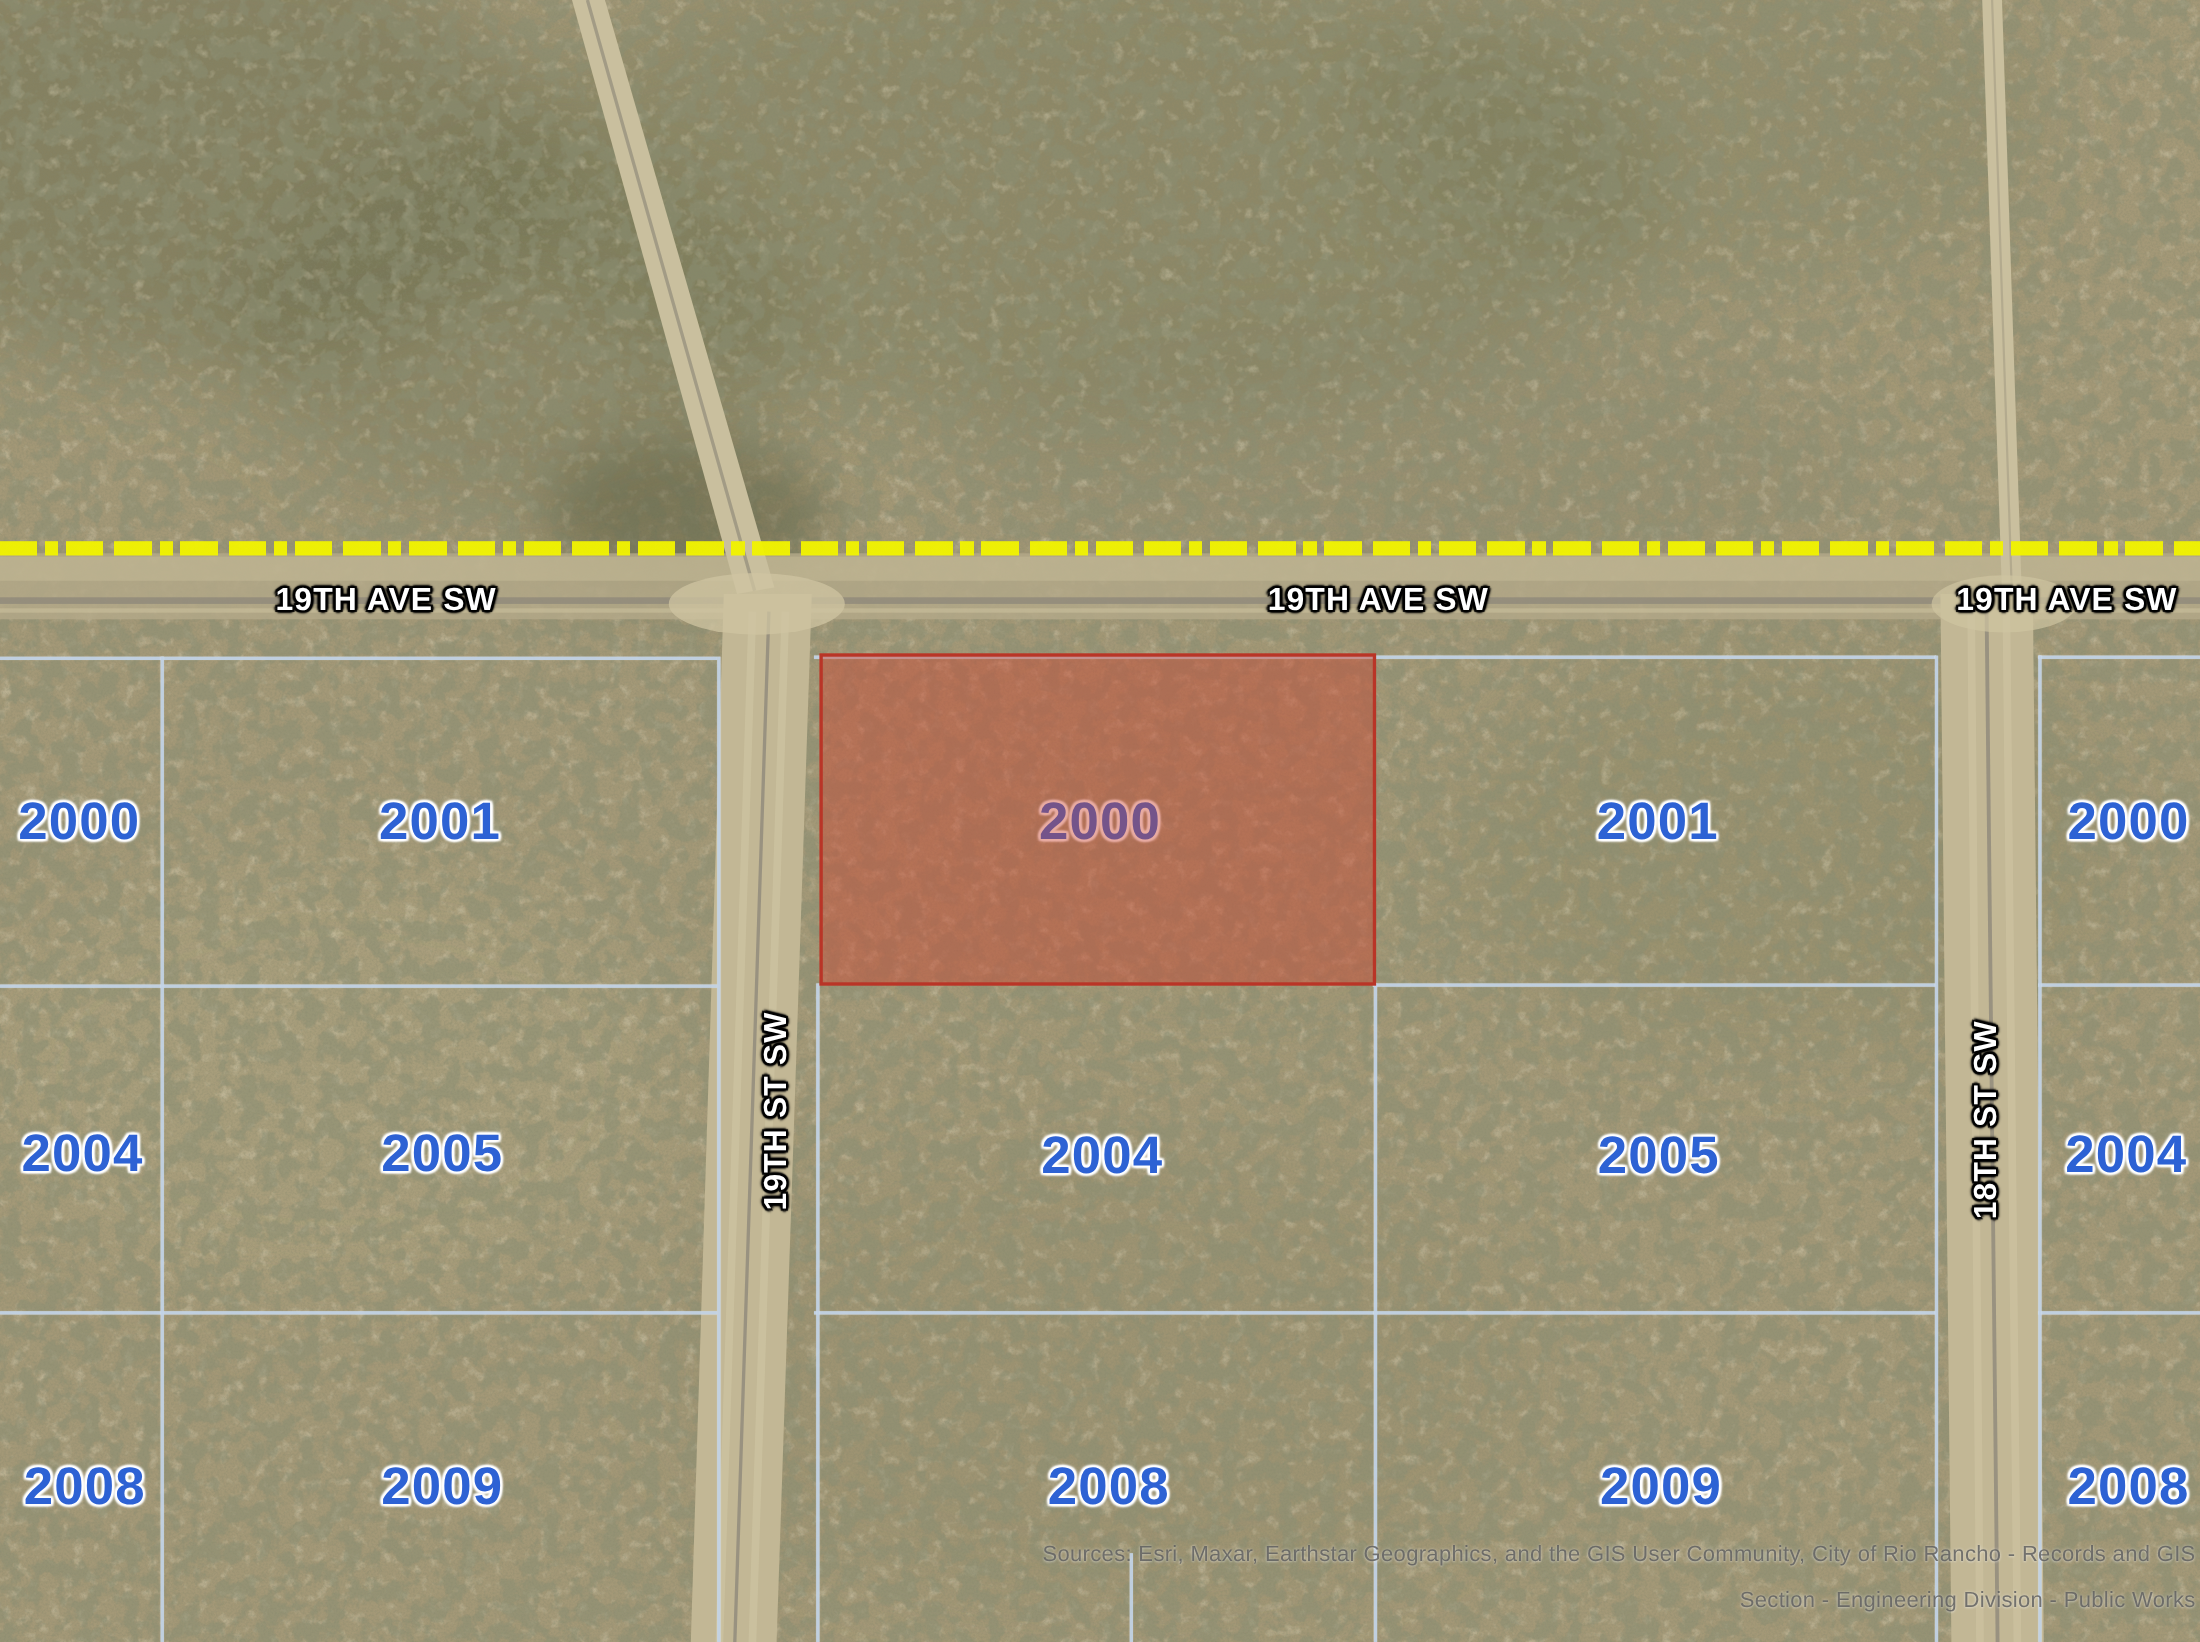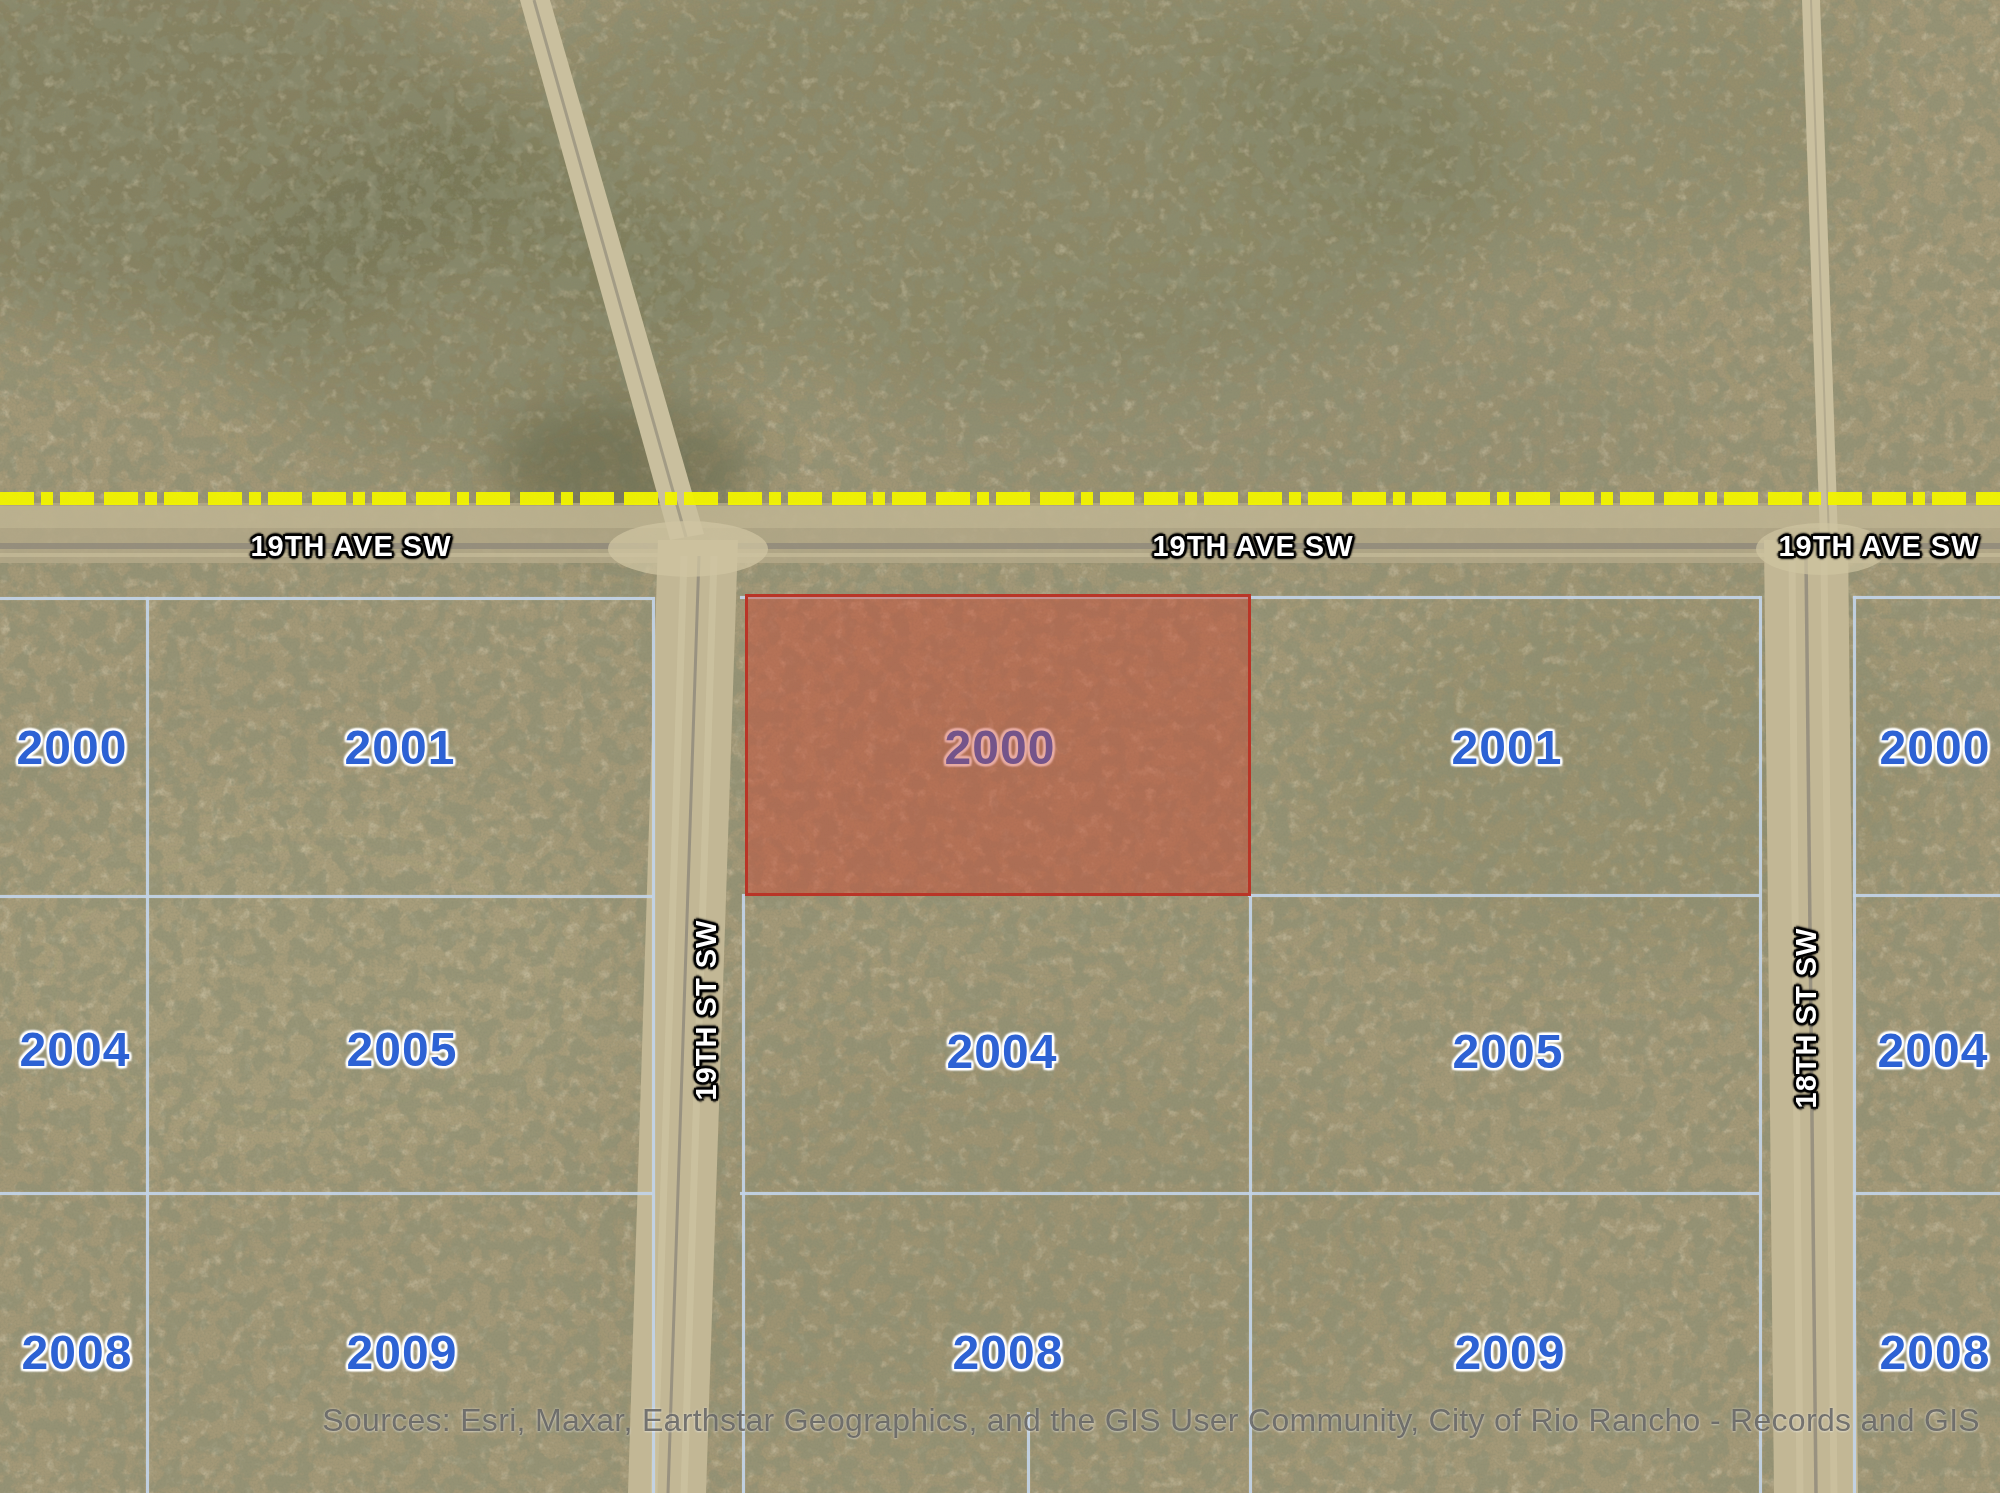--- a/index.html
+++ b/index.html
@@ -28,22 +28,22 @@
     text-shadow:-2px 0 2px #fff,2px 0 2px #fff,0 -2px 2px #fff,0 2px 2px #fff,
                 -2px -2px 2px #fff,2px 2px 2px #fff,-2px 2px 2px #fff,2px -2px 2px #fff;}
   .parcel-label.under{z-index:3;}
 
   .street-label{position:absolute;transform:translate(-50%,-50%);z-index:5;
     color:#fff;font-size:29px;font-weight:bold;letter-spacing:1px;white-space:nowrap;
     text-shadow:-3px 0 2px #000,3px 0 2px #000,0 -3px 2px #000,0 3px 2px #000,
                 -2px -2px 1px #000,2px 2px 1px #000,-2px 2px 1px #000,2px -2px 1px #000;}
   .street-label.vert{transform:translate(-50%,-50%) rotate(-90deg);}
 
-  .attrib{position:absolute;right:20px;z-index:6;text-align:right;white-space:nowrap;
-    color:rgba(92,92,92,.82);font-size:32px;letter-spacing:.3px;
+  .attrib{position:absolute;right:4px;z-index:6;text-align:right;white-space:nowrap;
+    color:rgba(92,92,92,.82);font-size:20px;letter-spacing:.3px;
     text-shadow:0 0 3px rgba(255,255,255,.45),0 1px 2px rgba(255,255,255,.3);}
   .attrib.l1{top:1402px;}
   .attrib.l2{top:1444px;}
 </style>
 </head>
 <body>
 
 <div class="stage">
 
   <svg class="terrain" width="2000" height="1493" viewBox="0 0 2000 1493">
@@ -154,14 +154,15 @@
   <div class="parcel-label" style="left:1510px;top:1352px;">2009</div>
   <div class="parcel-label" style="left:1935px;top:1352px;">2008</div>
 
   <div class="street-label" style="left:351px;top:546px;">19TH AVE SW</div>
   <div class="street-label" style="left:1253px;top:546px;">19TH AVE SW</div>
   <div class="street-label" style="left:1879px;top:546px;">19TH AVE SW</div>
   <div class="street-label vert" style="left:706px;top:1010px;">19TH ST SW</div>
   <div class="street-label vert" style="left:1806px;top:1018px;">18TH ST SW</div>
 
   <div class="attrib l1">Sources: Esri, Maxar, Earthstar Geographics, and the GIS User Community, City of Rio Rancho - Records and GIS</div>
+  <div class="attrib l2">Section - Engineering Division - Public Works</div>
 
 </div>
 
 </body></html>

